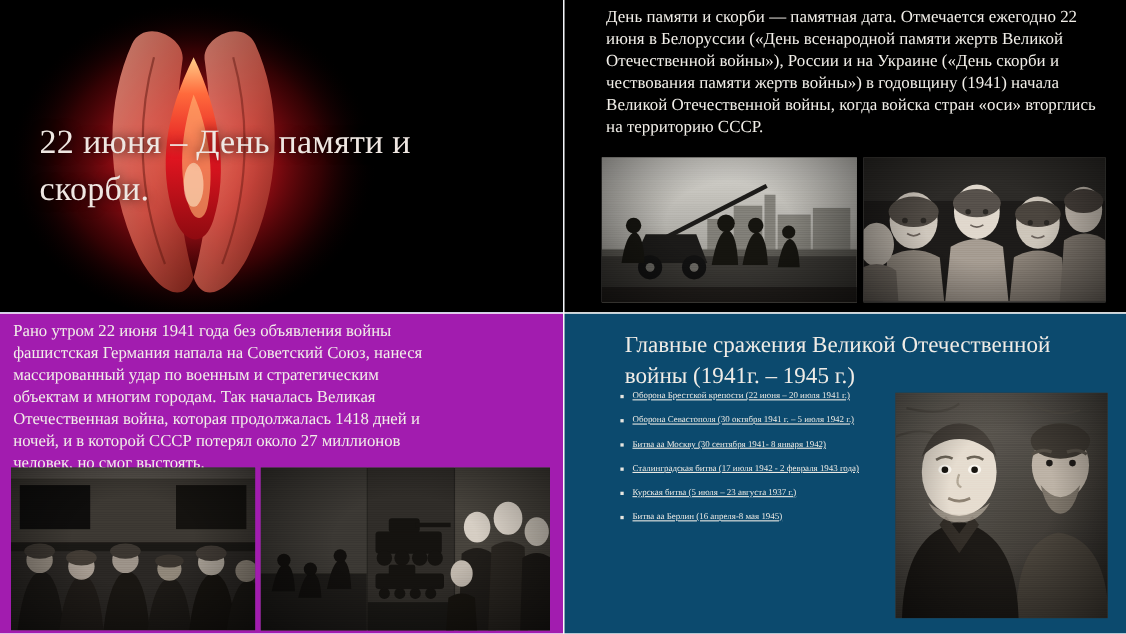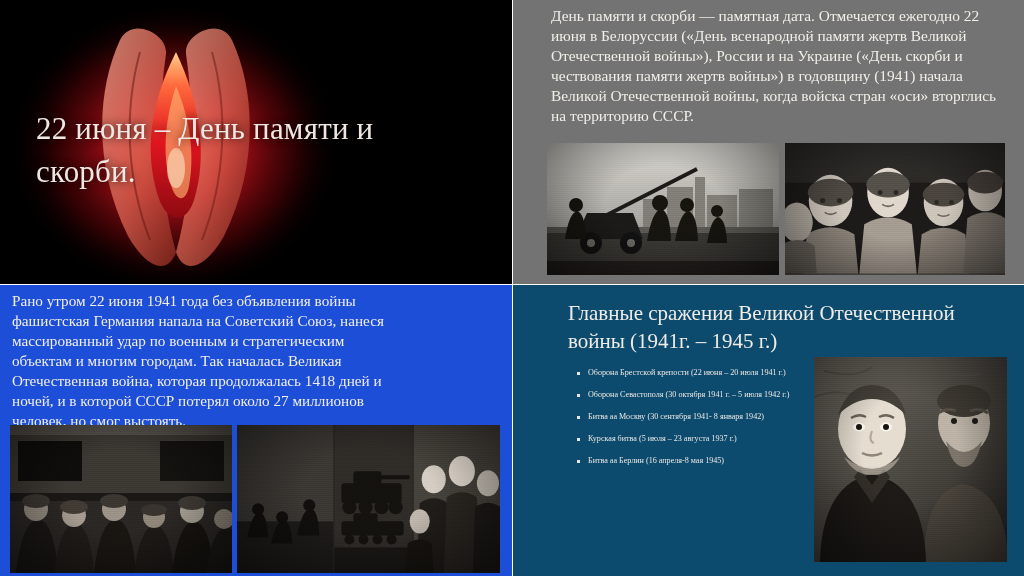--- a/index.html
+++ b/index.html
@@ -44,21 +44,21 @@
     letter-spacing: .2px;
     text-shadow: 0 0 10px rgba(0,0,0,.9);
     z-index: 5;
   }
 
   
   .slide2 {
     position: absolute;
     left: 513px; top: 0;
     width: 511px; height: 284px;
-    background: #737373;
+    background: #000000;
     overflow: hidden;
   }
   .s2-text {
     position: absolute;
     left: 38px; top: 6px;
     width: 448px;
     color: #f2efe9;
     font-size: 15.4px;
     line-height: 1.30;
   }
@@ -72,21 +72,21 @@
     gap: 6px;
   }
   .s2-photo-a { flex: 0 0 232px; height: 132px; position: relative; overflow: hidden; background:#6e6c67; }
   .s2-photo-b { flex: 1 1 auto;  height: 132px; position: relative; overflow: hidden; background:#5d5a56; }
 
   
   .slide3 {
     position: absolute;
     left: 0; top: 285px;
     width: 512px; height: 291px;
-    background: #1d4ed8;
+    background: #a21caf;
     overflow: hidden;
   }
   .s3-text {
     position: absolute;
     left: 12px; top: 6px;
     width: 396px;
     color: #f2efe9;
     font-size: 15.2px;
     line-height: 1.32;
   }
@@ -116,26 +116,27 @@
     width: 420px;
     color: #f0ece6;
     font-size: 21px;
     line-height: 1.35;
   }
   .s4-list {
     position: absolute;
     left: 46px;
     top: 66px;
     width: 238px;
-    margin: 17px;
+    margin: 4px;
     padding: 0;
     list-style: none;
     color: #eceae4;
     font-size: 8.1px;
     line-height: 1.35;
+    text-decoration: underline;
   }
   .s4-list li {
     position: relative;
     padding-left: 12px;
     margin-bottom: 11px;
   }
   .s4-list li:before {
     content: "";
     position: absolute;
     left: 1px;
@@ -444,20 +445,21 @@
     </div>
   </div>
 
   <div class="slide4">
     <div class="s4-title">Главные сражения Великой Отечественной войны (1941г. – 1945 г.)</div>
 
     <ul class="s4-list">
       <li>Оборона Брестской крепости (22 июня – 20 июля 1941 г.)</li>
       <li>Оборона Севастополя (30 октября 1941 г. – 5 июля 1942 г.)</li>
       <li>Битва аа Москву (30 сентября 1941- 8 января 1942)</li>
+      <li>Сталинградская битва (17 июля 1942 - 2 февраля 1943 года)</li>
       <li>Курская битва (5 июля – 23 августа 1937 г.)</li>
       <li>Битва аа Берлин (16 апреля-8 мая 1945)</li>
     </ul>
 
     <div class="s4-photo">
       <svg class="ph" viewBox="0 0 193 205" preserveAspectRatio="none" aria-hidden="true">
         <defs>
           <linearGradient id="bg4" x1="0" y1="0" x2="1" y2="1">
             <stop offset="0%" stop-color="#6f6a62"></stop>
             <stop offset="100%" stop-color="#2a2723"></stop>

